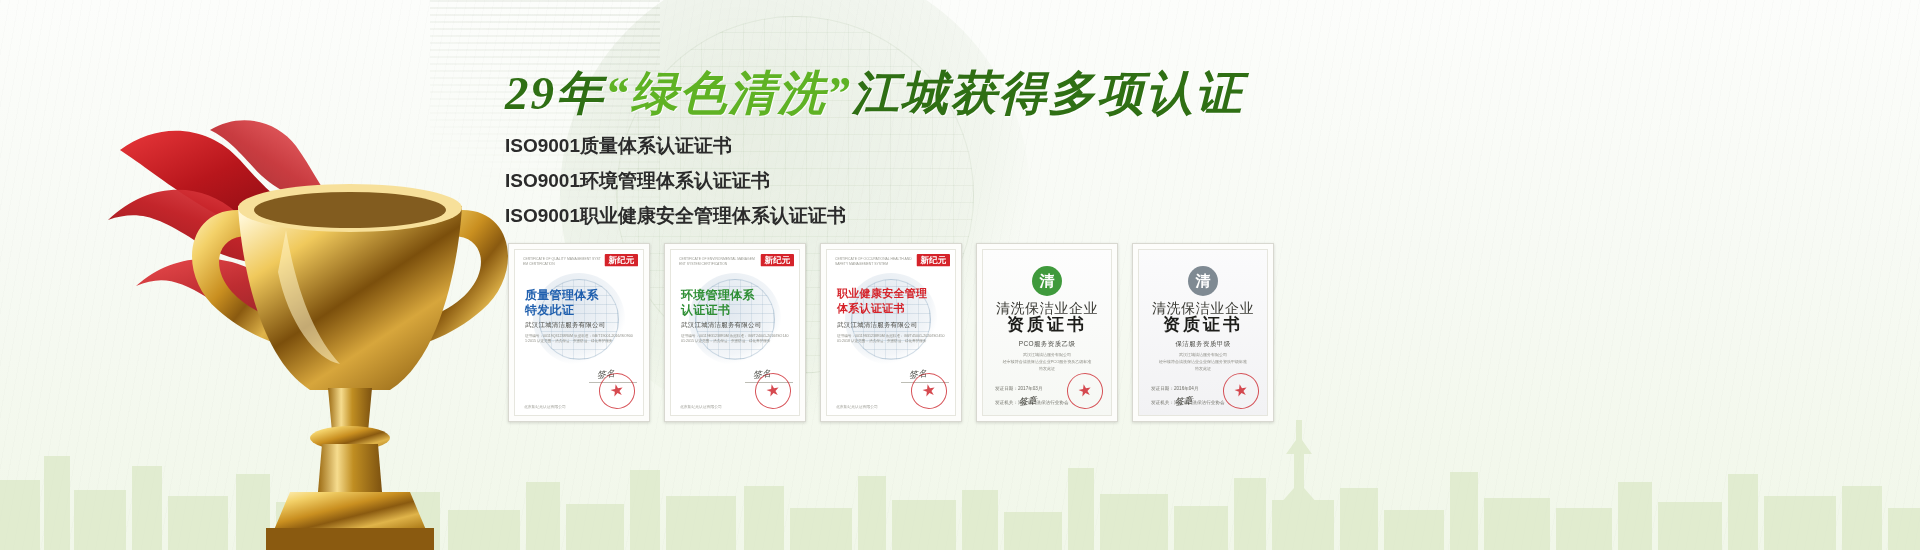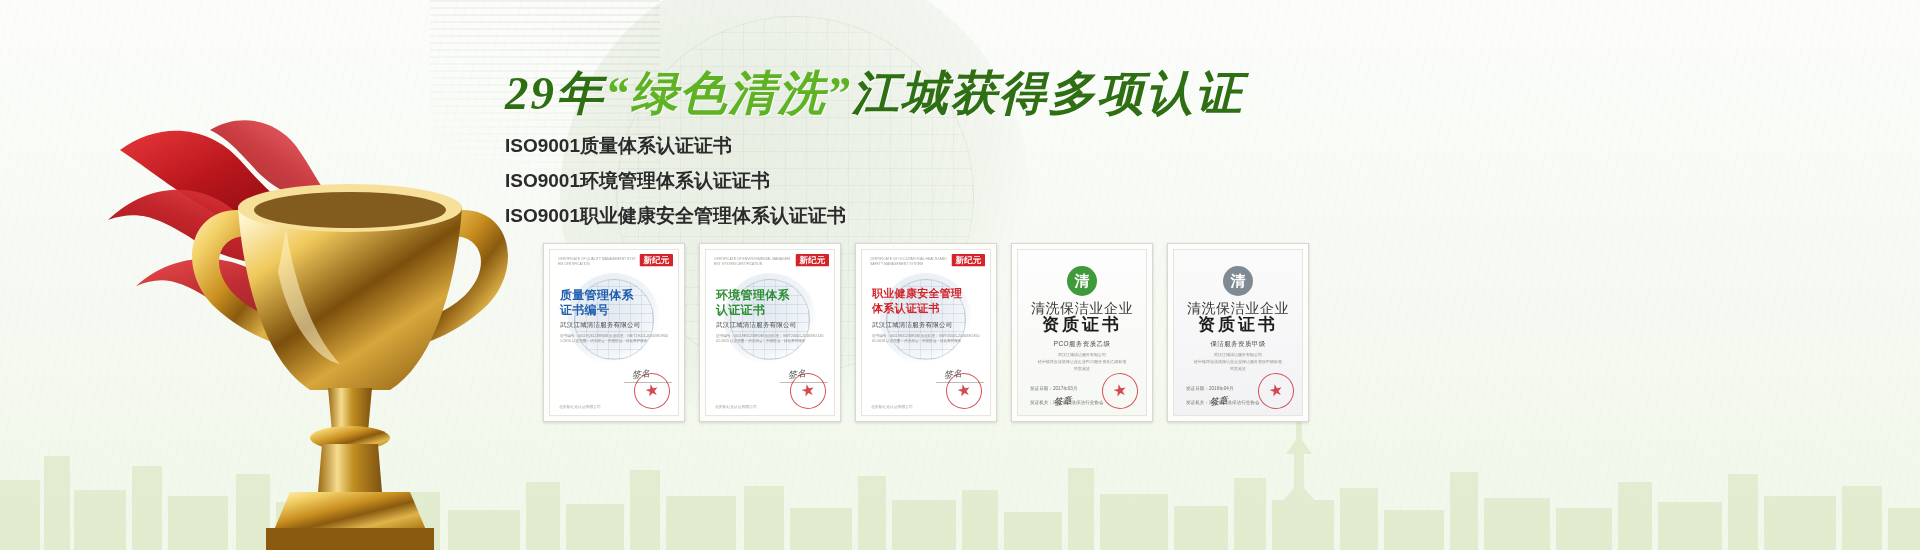--- a/index.html
+++ b/index.html
@@ -118,21 +118,20 @@
   }
 
   
   .certs {
     position: absolute;
     left: 508px;
     top: 243px;
     display: flex;
     gap: 14px;
     align-items: flex-end;
-    margin-left: 35px;
   }
   .cert-card {
     position: relative;
     width: 140px;
     height: 177px;
     background: #fdfdfb;
     border: 1px solid #d8d8d0;
     box-shadow: 0 1px 3px rgba(0,0,0,0.14);
     overflow: hidden;
   }
@@ -466,21 +465,21 @@
   </div>
 
   <div class="certs">
 
     <div class="cert-card">
       <div class="cert-inner">
         <div class="cert-globe"></div>
         <div class="cert-toptext">CERTIFICATE OF QUALITY MANAGEMENT SYSTEM CERTIFICATION</div>
         <div class="cert-badge">新纪元</div>
         <div class="cert-title q" style="white-space:pre-line">质量管理体系
-证书编号</div>
+特发此证</div>
         <div class="cert-subtitle">武汉江城清洁服务有限公司</div>
         <div class="cert-body">证书编号：00119Q31238R0M 依据标准：GB/T19001-2016/ISO9001:2015 认证范围：清洗保洁、虫害防治、绿化养护服务</div>
         <div class="cert-sign">签名</div>
         <div class="cert-rule"></div>
         <div class="cert-foot">北京新纪元认证有限公司</div>
         <div class="seal">★</div>
       </div>
     </div>
 
     <div class="cert-card">

